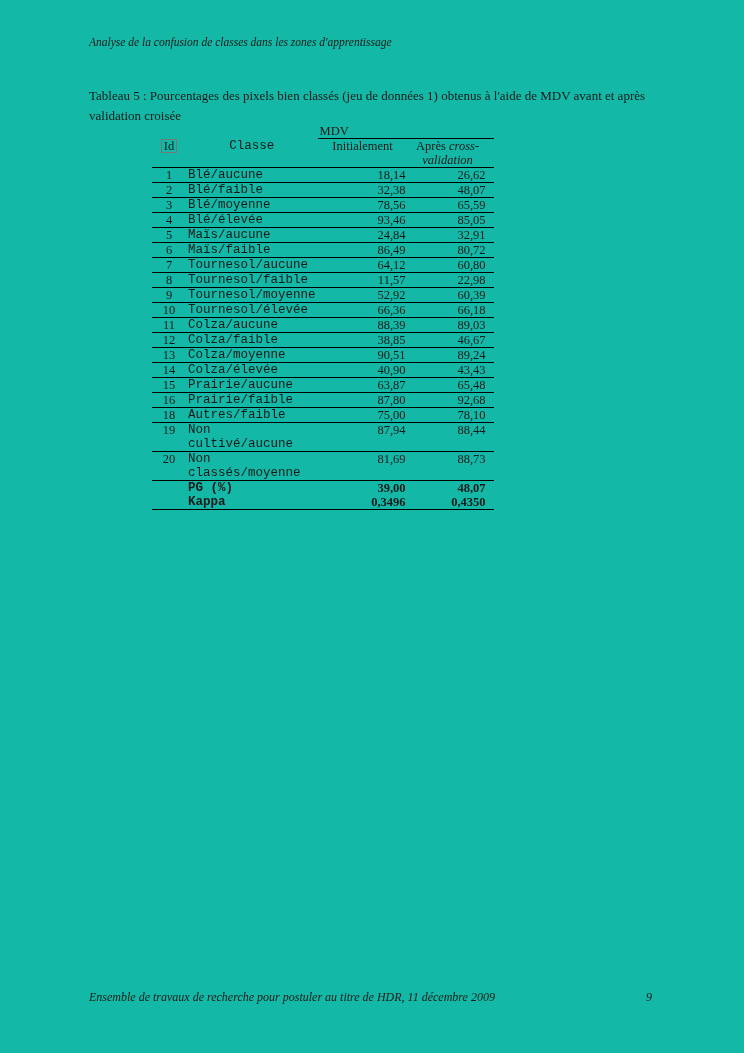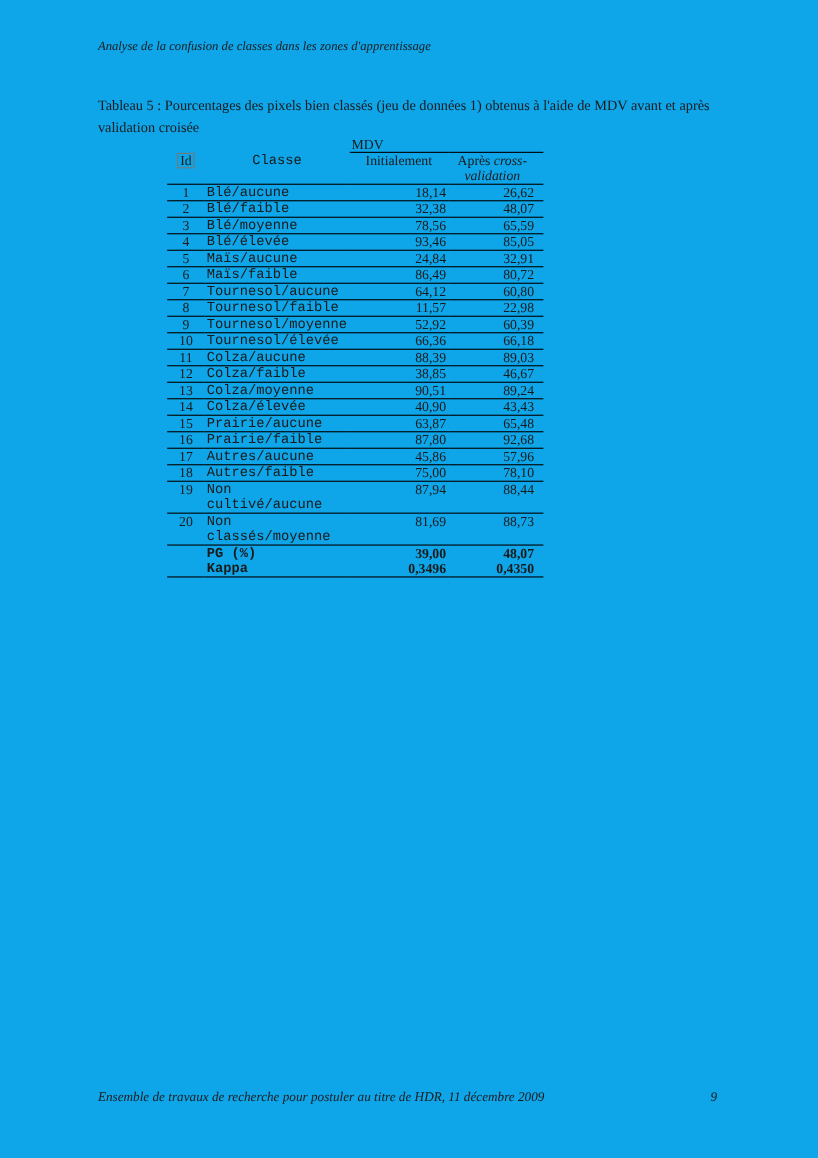--- a/index.html
+++ b/index.html
@@ -4,21 +4,21 @@
 <style>
   html, body {
     margin: 0;
     padding: 0;
     background: #ffffff;
   }
   .page {
     position: relative;
     width: 744px;
     height: 1053px;
-    background: #0ea5e9;
+    background: #14b8a6;
     font-family: "Liberation Serif", "DejaVu Serif", serif;
     color: #1a1a1a;
     overflow: hidden;
   }
   .running-header {
     position: absolute;
     left: 89px;
     top: 36px;
     font-size: 11.5px;
     font-style: italic;
@@ -212,26 +212,20 @@
     <td class="c-num c4">65,48</td>
   </tr>
 
   <tr class="data-row">
     <td class="c-id">16</td>
     <td class="c-classe">Prairie/faible</td>
     <td class="c-num">87,80</td>
     <td class="c-num c4">92,68</td>
   </tr>
 
-  <tr class="data-row">
-    <td class="c-id">17</td>
-    <td class="c-classe">Autres/aucune</td>
-    <td class="c-num">45,86</td>
-    <td class="c-num c4">57,96</td>
-  </tr>
 
   <tr class="data-row">
     <td class="c-id">18</td>
     <td class="c-classe">Autres/faible</td>
     <td class="c-num">75,00</td>
     <td class="c-num c4">78,10</td>
   </tr>
 
   <tr class="data-row">
     <td class="c-id">19</td>

